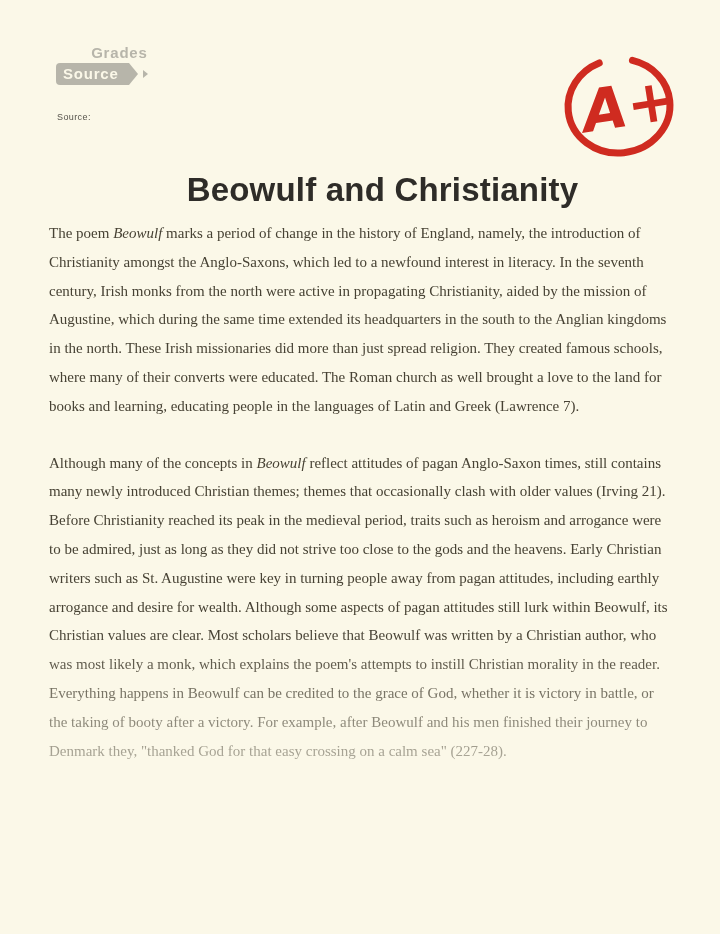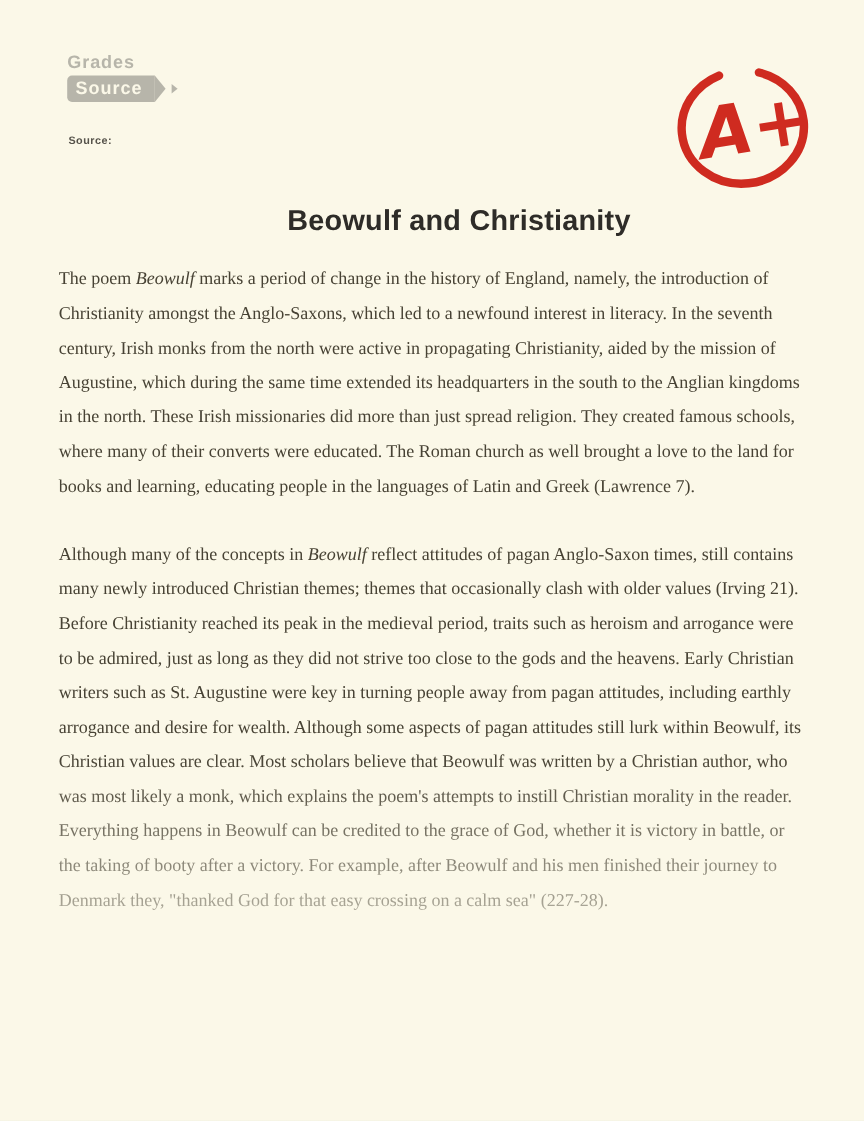--- a/index.html
+++ b/index.html
@@ -8,21 +8,21 @@
     position: relative;
     width: 720px;
     height: 934px;
     margin: 0 auto;
     background: #fbf8e8;
     overflow: hidden;
     font-family: "Liberation Sans", sans-serif;
   }
 
   
-  .logo { position: absolute; left: 56px; top: 44px; cursor: pointer; }
+  .logo { position: absolute; left: 56px; top: 44px; cursor: pointer; text-align: right; }
   .logo-top {
     font-weight: 700;
     font-size: 15px;
     letter-spacing: 0.8px;
     color: #b7b5aa;
     margin-bottom: 2px;
   }
   .logo-badge-row { display: flex; align-items: center; }
   .logo-badge {
     position: relative;
@@ -54,36 +54,35 @@
     border-left: 5px solid #b7b5aa;
   }
 
   .source {
     position: absolute;
     left: 57px;
     top: 112px;
     font-size: 9px;
     letter-spacing: 0.4px;
     color: #56534b;
-    font-weight: bold;
   }
 
   
   .stamp { position: absolute; left: 560px; top: 50px; width: 122px; height: 110px; }
 
   
   .essay-title {
     position: absolute;
     top: 171px;
     left: 0;
     width: 100%;
     text-align: center;
     font-family: "Liberation Sans", sans-serif;
     font-weight: 700;
-    font-size: 24px;
+    font-size: 33px;
     letter-spacing: 0.2px;
     color: #2e2c28;
     padding-left: 45px;
   }
   .essay-body {
     position: absolute;
     top: 219px;
     left: 49px;
     width: 620px;
     font-family: "Liberation Serif", serif;

